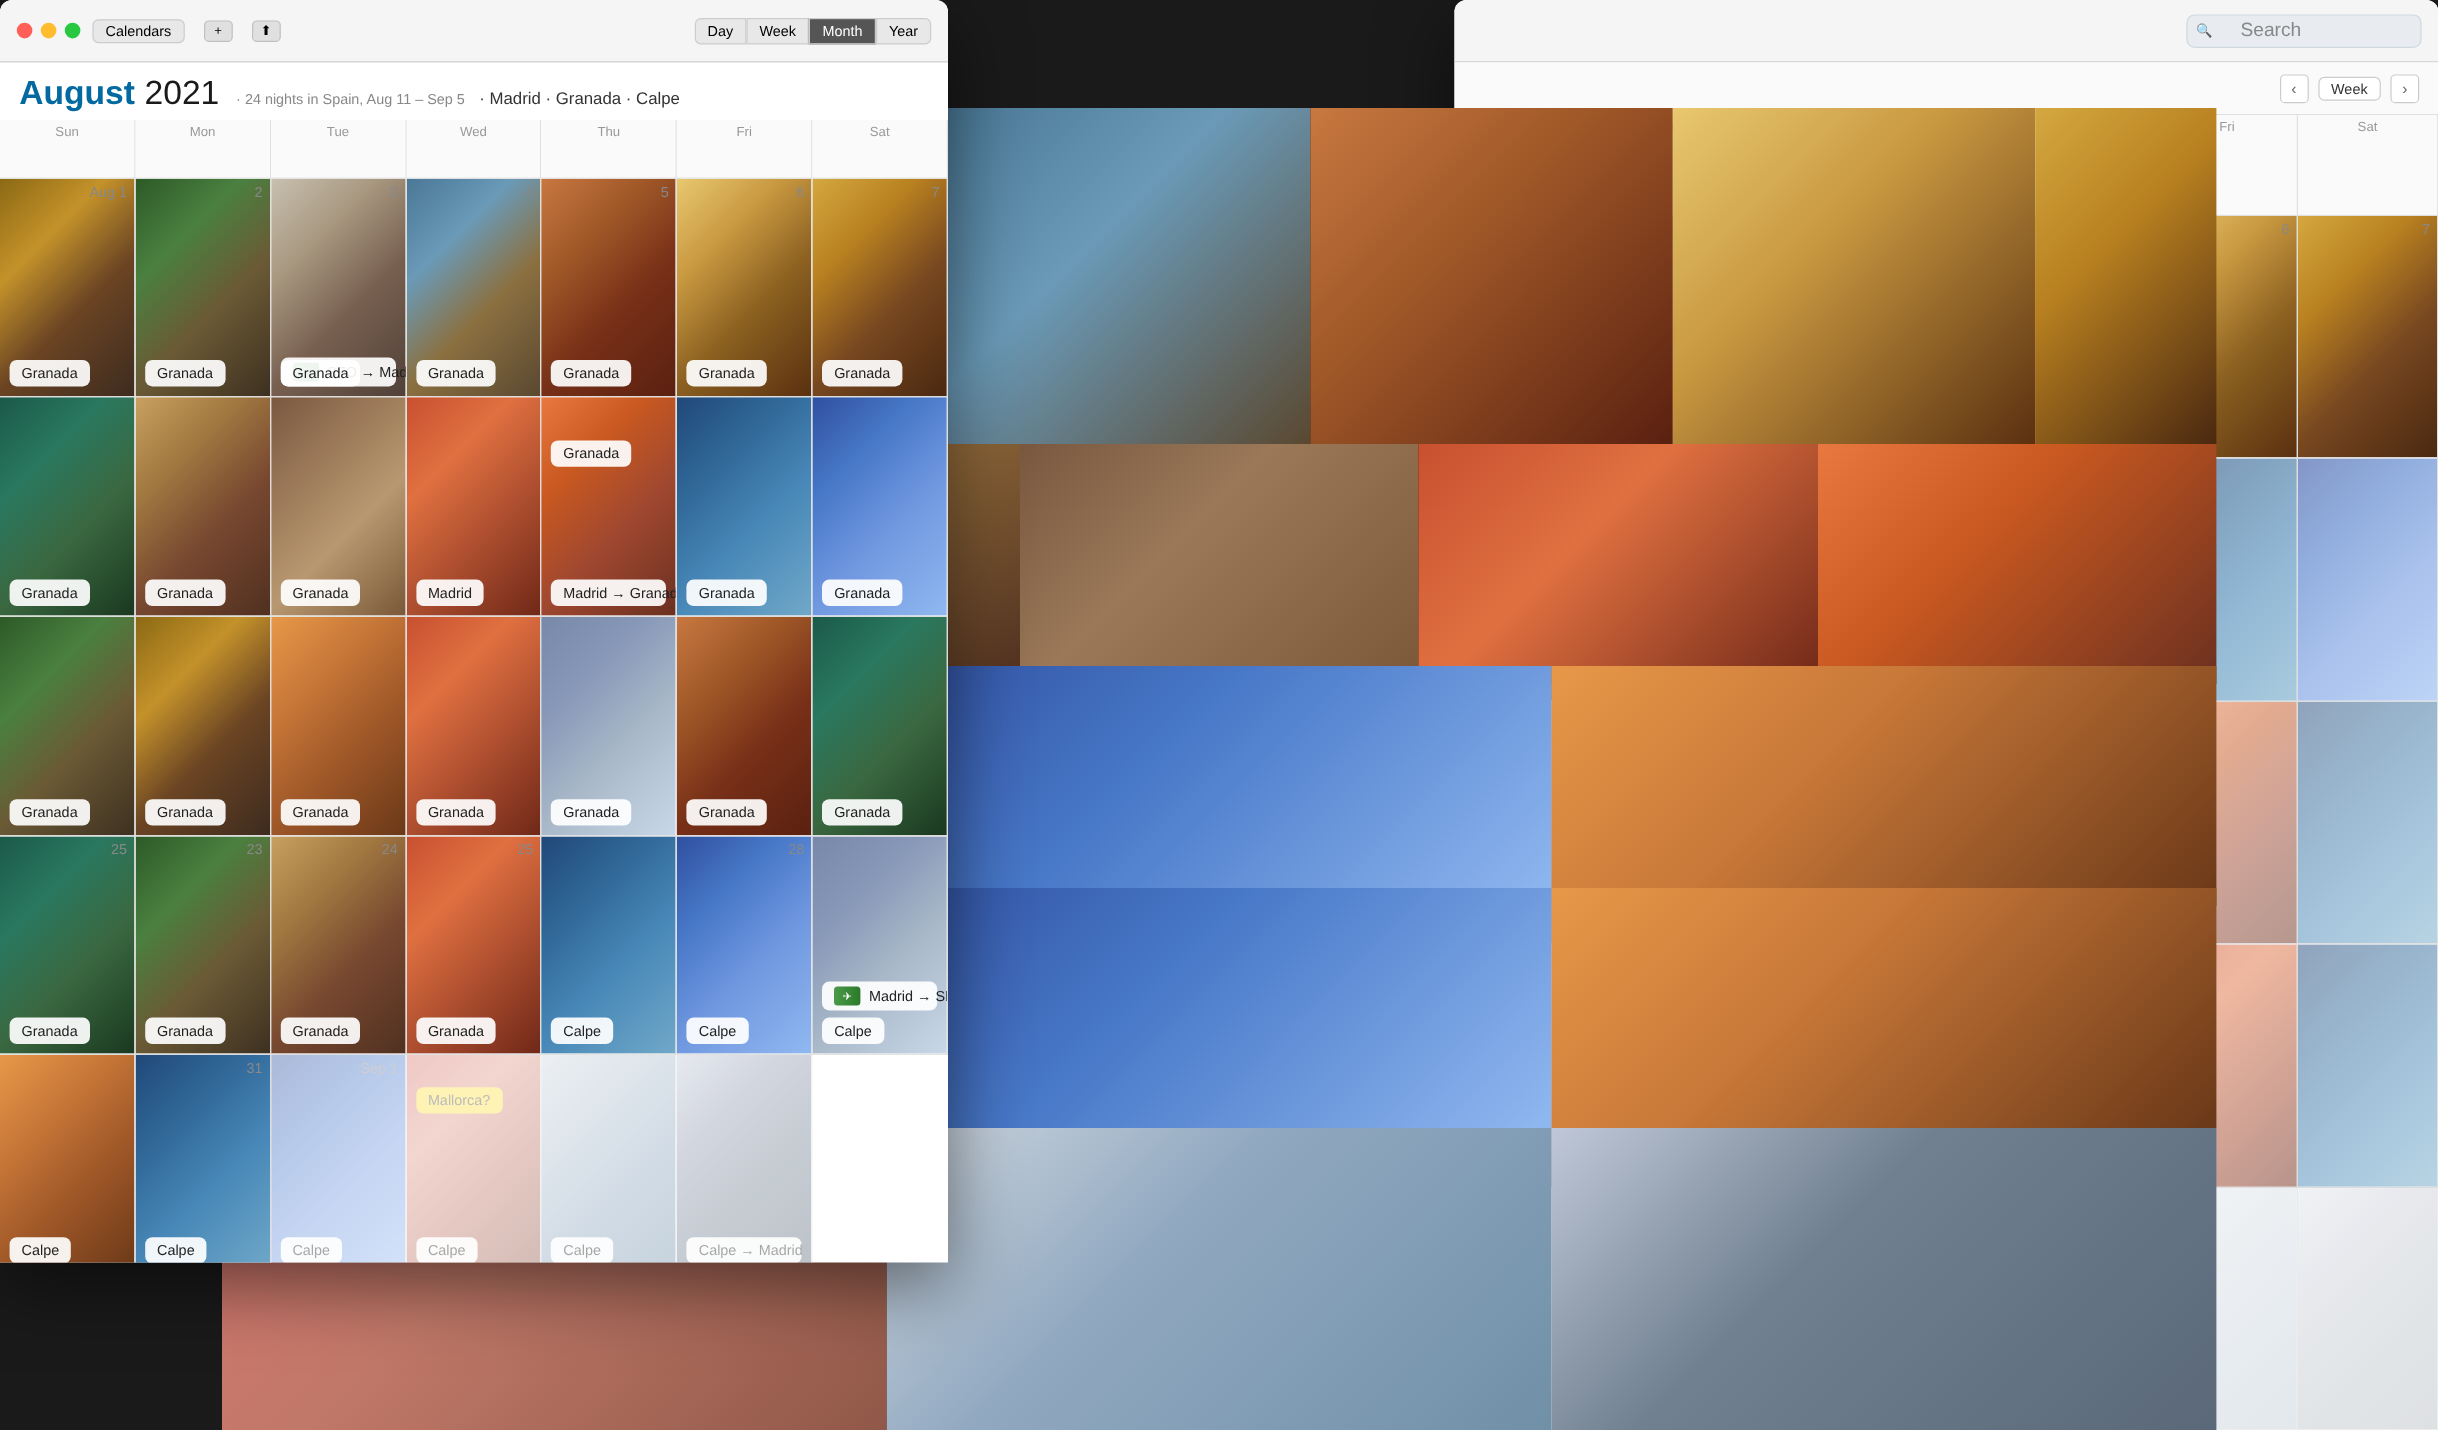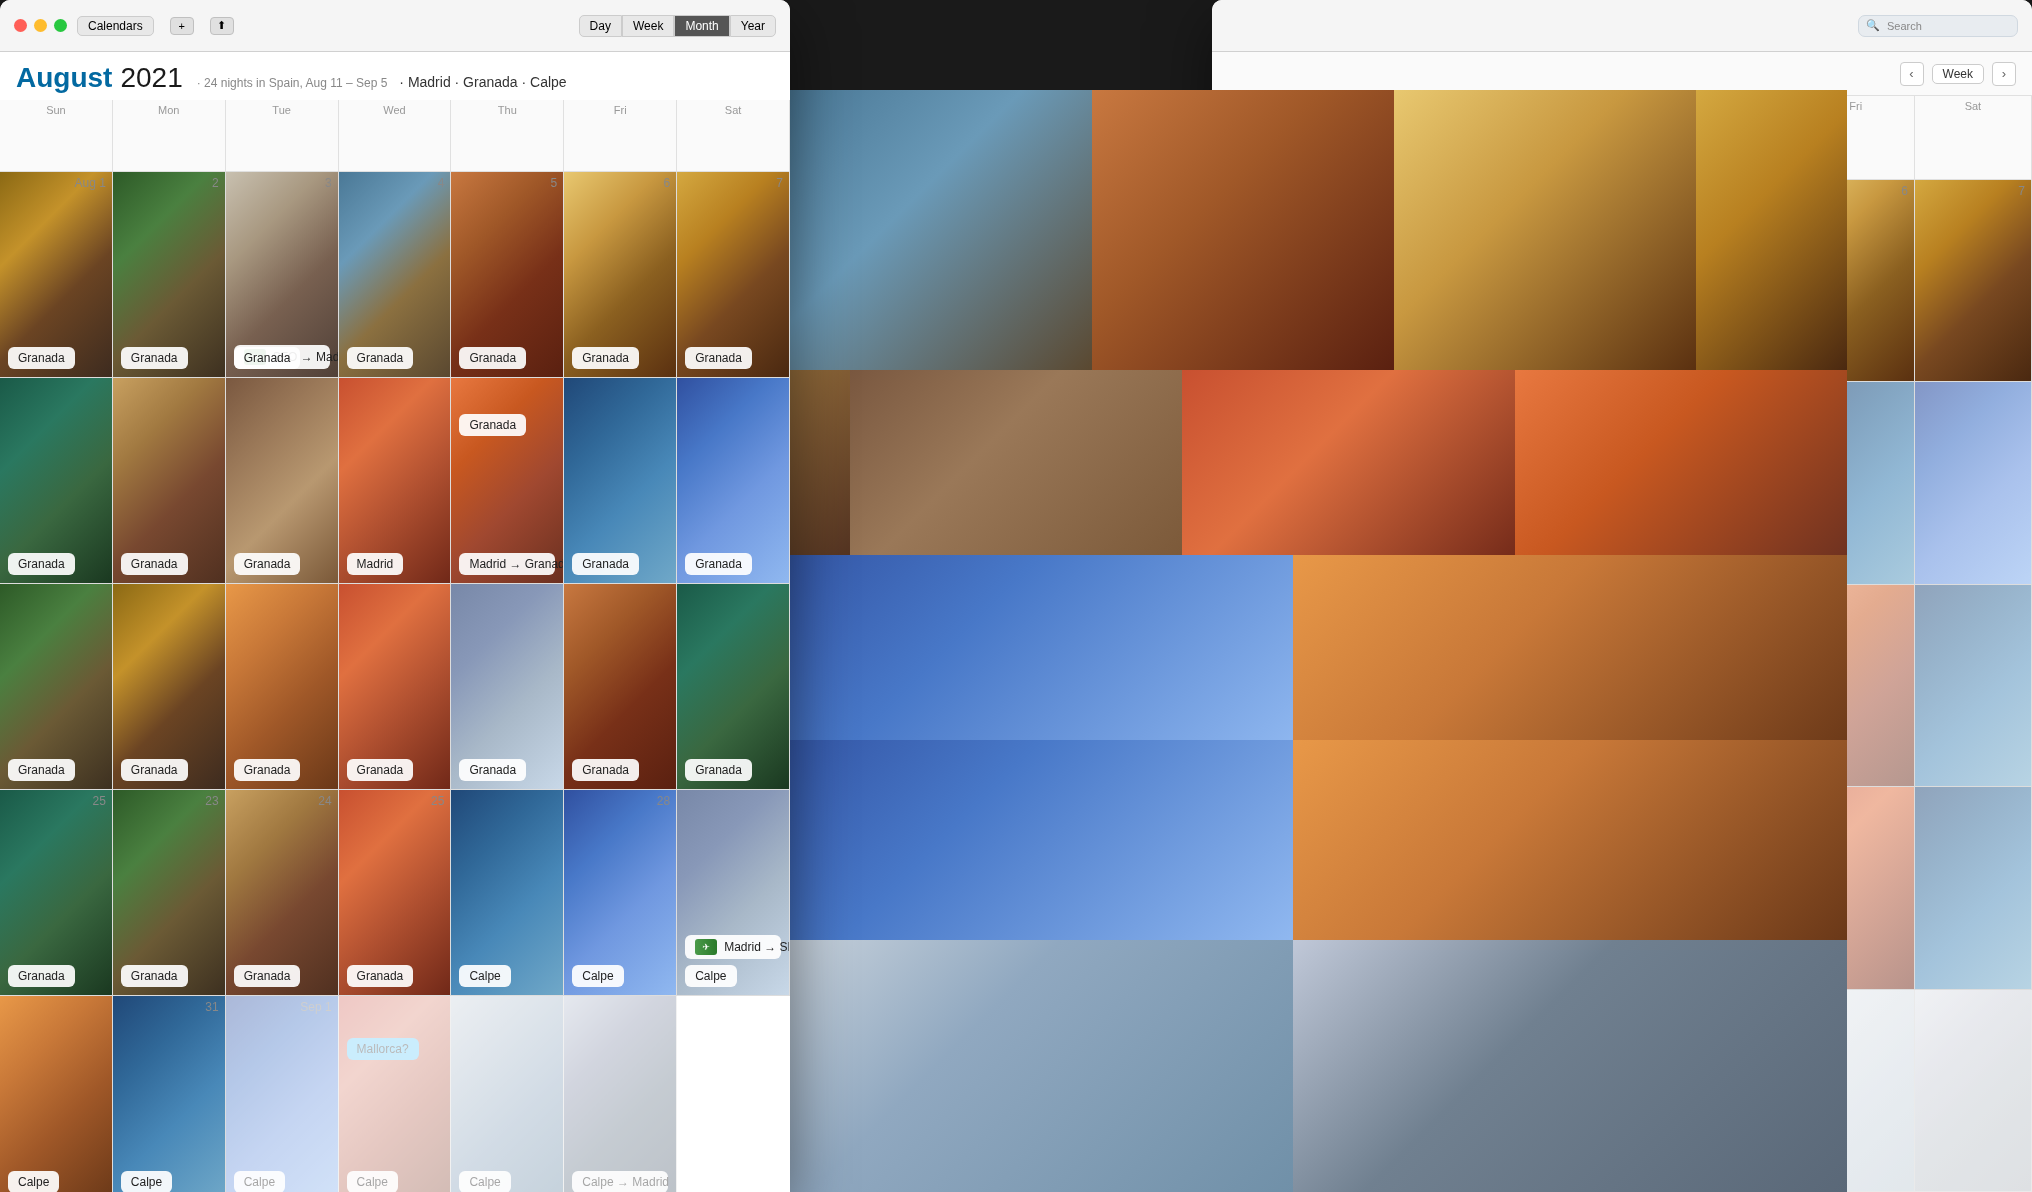--- a/index.html
+++ b/index.html
@@ -10,21 +10,21 @@
       font-family: -apple-system, BlinkMacSystemFont, 'Helvetica Neue', sans-serif;
       background: #1a1a1a;
       position: relative;
     }
 
     
     .main-window {
       position: absolute;
       left: 0; top: 0;
       width: 790px;
-      height: 1192px;
+      height: 1052px;
       background: #fff;
       border-radius: 10px 10px 0 0;
       overflow: hidden;
       box-shadow: 0 20px 60px rgba(0,0,0,0.5);
       z-index: 10;
     }
 
     .titlebar {
       height: 52px;
       background: #f5f5f5;
@@ -232,22 +232,22 @@
       align-items: center;
       justify-content: center;
       font-size: 9px;
       color: white;
       margin-right: 2px;
       flex-shrink: 0;
     }
 
     .mallorca-note {
       position: absolute;
-      top: 42px; left: 8px;
-      background: #7dd3fc;
+      top: 27px; left: 8px;
+      background: #fde047;
       border-radius: 6px;
       padding: 4px 10px;
       font-size: 12px;
       color: #555;
       z-index: 5;
     }
 
     
     .second-window {
       position: absolute;
@@ -266,23 +266,23 @@
       border-bottom: 1px solid #d0d0d0;
       display: flex;
       align-items: center;
       padding: 0 14px;
       justify-content: flex-end;
     }
     .search-bar {
       background: #e8ecf0;
       border: 1px solid #d0d8e0;
       border-radius: 7px;
-      padding: 4px 10px 4px 28px;
-      width: 160px;
-      font-size: 11px;
+      padding: 4px 10px 4px 44px;
+      width: 196px;
+      font-size: 16px;
       color: #888;
       position: relative;
     }
     .search-wrapper {
       position: relative;
       display: flex;
       align-items: center;
     }
     .search-icon-inner {
       position: absolute;

